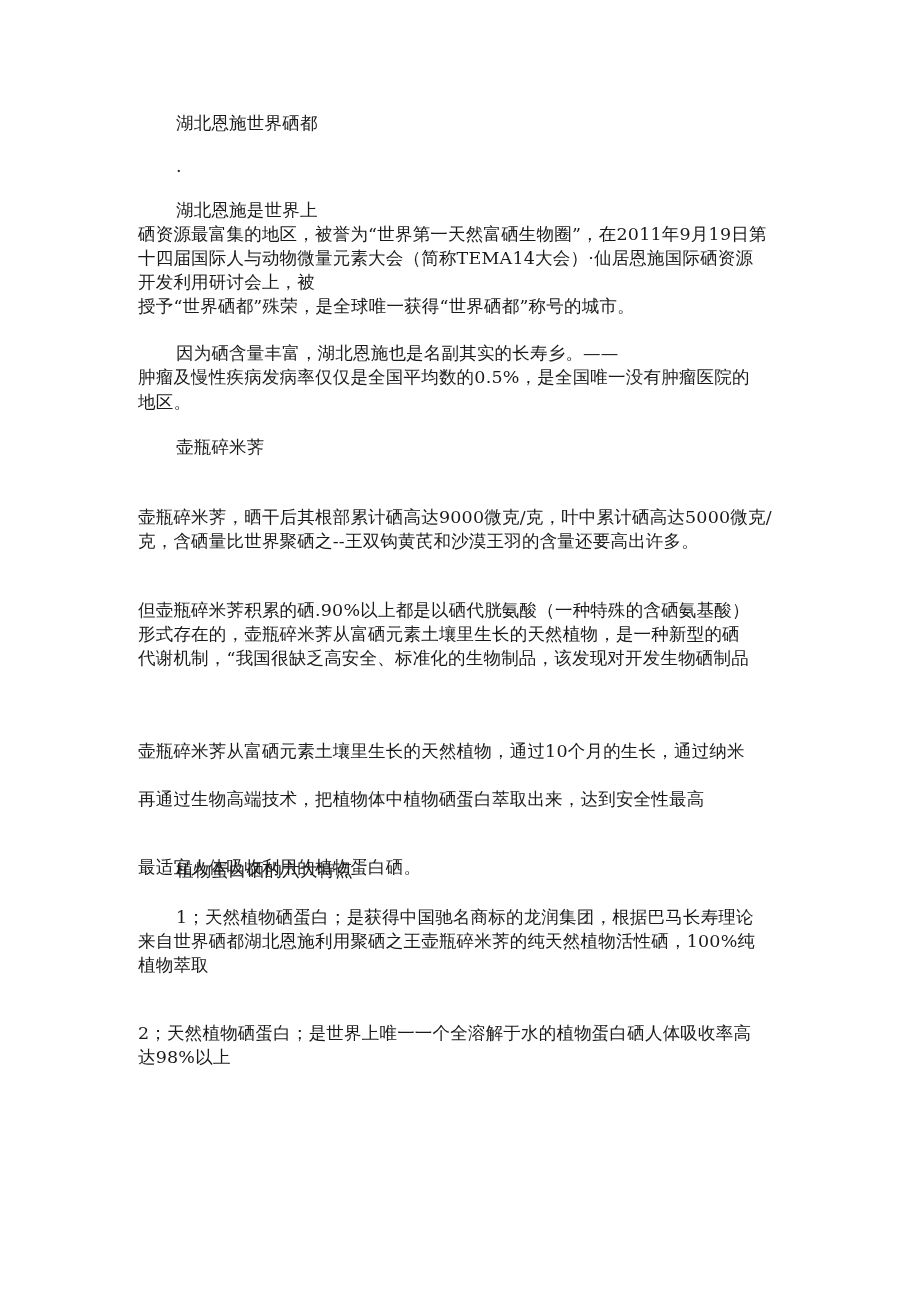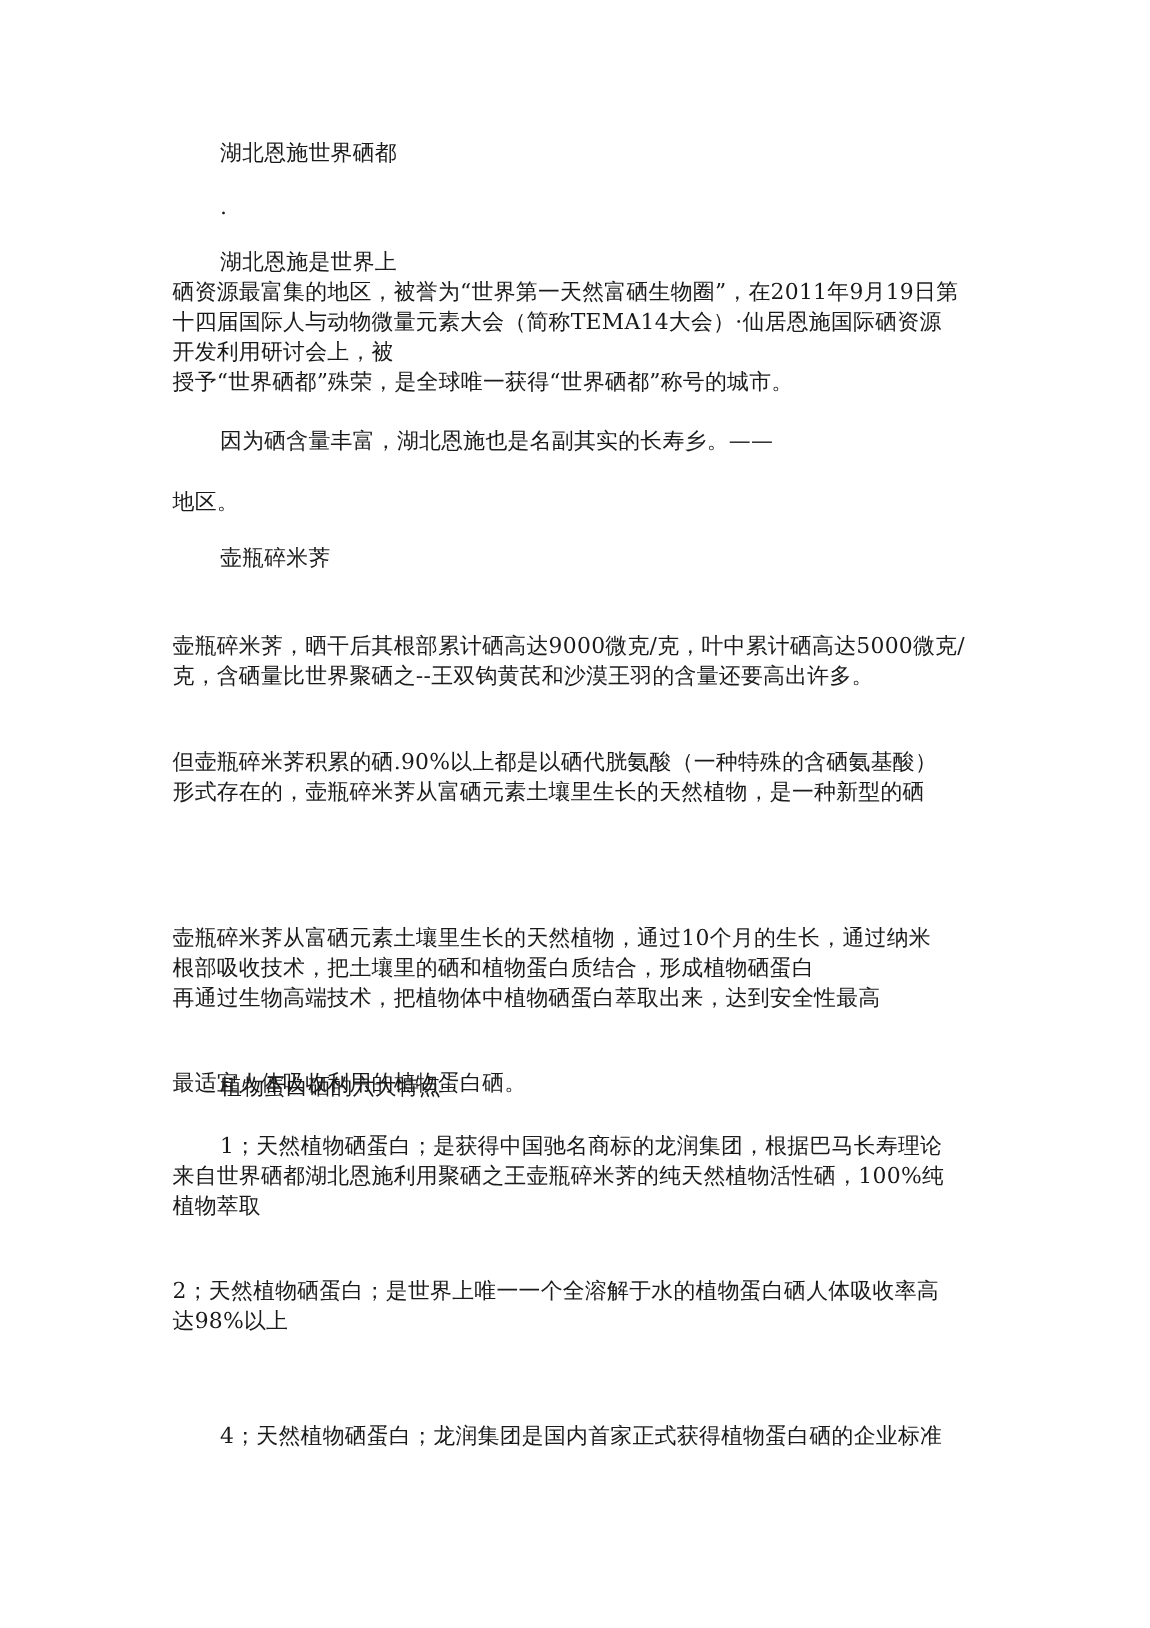--- a/index.html
+++ b/index.html
@@ -24,39 +24,39 @@
   <div class="ln ind" style="top:112px">湖北恩施世界硒都</div>
   <div class="ln ind" style="top:155px">.</div>
 
   <div class="ln ind" style="top:199px">湖北恩施是世界上</div>
   <div class="ln" style="top:223px">硒资源最富集的地区，被誉为“世界第一天然富硒生物圈”，在2011年9月19日第</div>
   <div class="ln" style="top:247px">十四届国际人与动物微量元素大会（简称TEMA14大会）·仙居恩施国际硒资源</div>
   <div class="ln" style="top:271px">开发利用研讨会上，被</div>
   <div class="ln" style="top:295px">授予“世界硒都”殊荣，是全球唯一获得“世界硒都”称号的城市。</div>
 
   <div class="ln ind" style="top:342px">因为硒含量丰富，湖北恩施也是名副其实的长寿乡。——</div>
+  <div class="ln" style="top:366px">肿瘤及慢性疾病发病率仅仅是全国平均数的0.5%，是全国唯一没有肿瘤医院的</div>
   <div class="ln" style="top:391px">地区。</div>
 
   <div class="ln ind" style="top:436px">壶瓶碎米荠</div>
 
   <div class="ln" style="top:506px">壶瓶碎米荠，晒干后其根部累计硒高达9000微克/克，叶中累计硒高达5000微克/</div>
   <div class="ln" style="top:530px">克，含硒量比世界聚硒之--王双钩黄芪和沙漠王羽的含量还要高出许多。</div>
 
   <div class="ln" style="top:599px">但壶瓶碎米荠积累的硒.90%以上都是以硒代胱氨酸（一种特殊的含硒氨基酸）</div>
   <div class="ln" style="top:623px">形式存在的，壶瓶碎米荠从富硒元素土壤里生长的天然植物，是一种新型的硒</div>
+  <div class="ln" style="top:647px">代谢机制，“我国很缺乏高安全、标准化的生物制品，该发现对开发生物硒制品</div>
 
   <div class="ln" style="top:740px">壶瓶碎米荠从富硒元素土壤里生长的天然植物，通过10个月的生长，通过纳米</div>
-  <div class="ln" style="top:764px">根部吸收技术，把土壤里的硒和植物蛋白质结合，形成植物硒蛋白</div>
   <div class="ln" style="top:788px">再通过生物高端技术，把植物体中植物硒蛋白萃取出来，达到安全性最高</div>
   <div class="ln" style="top:856px">最适宜人体吸收利用的植物蛋白硒。</div>
 
   <div class="ln ind" style="top:859px">植物蛋白硒的六大特点</div>
 
   <div class="ln ind" style="top:906px">1；天然植物硒蛋白；是获得中国驰名商标的龙润集团，根据巴马长寿理论</div>
   <div class="ln" style="top:930px">来自世界硒都湖北恩施利用聚硒之王壶瓶碎米荠的纯天然植物活性硒，100%纯</div>
   <div class="ln" style="top:954px">植物萃取</div>
 
   <div class="ln" style="top:1022px">2；天然植物硒蛋白；是世界上唯一一个全溶解于水的植物蛋白硒人体吸收率高</div>
   <div class="ln" style="top:1046px">达98%以上</div>
 
 
-  <div class="ln ind" style="top:1138px">4；天然植物硒蛋白；龙润集团是国内首家正式获得植物蛋白硒的企业标准</div>
 </div>
 
 </body></html>

